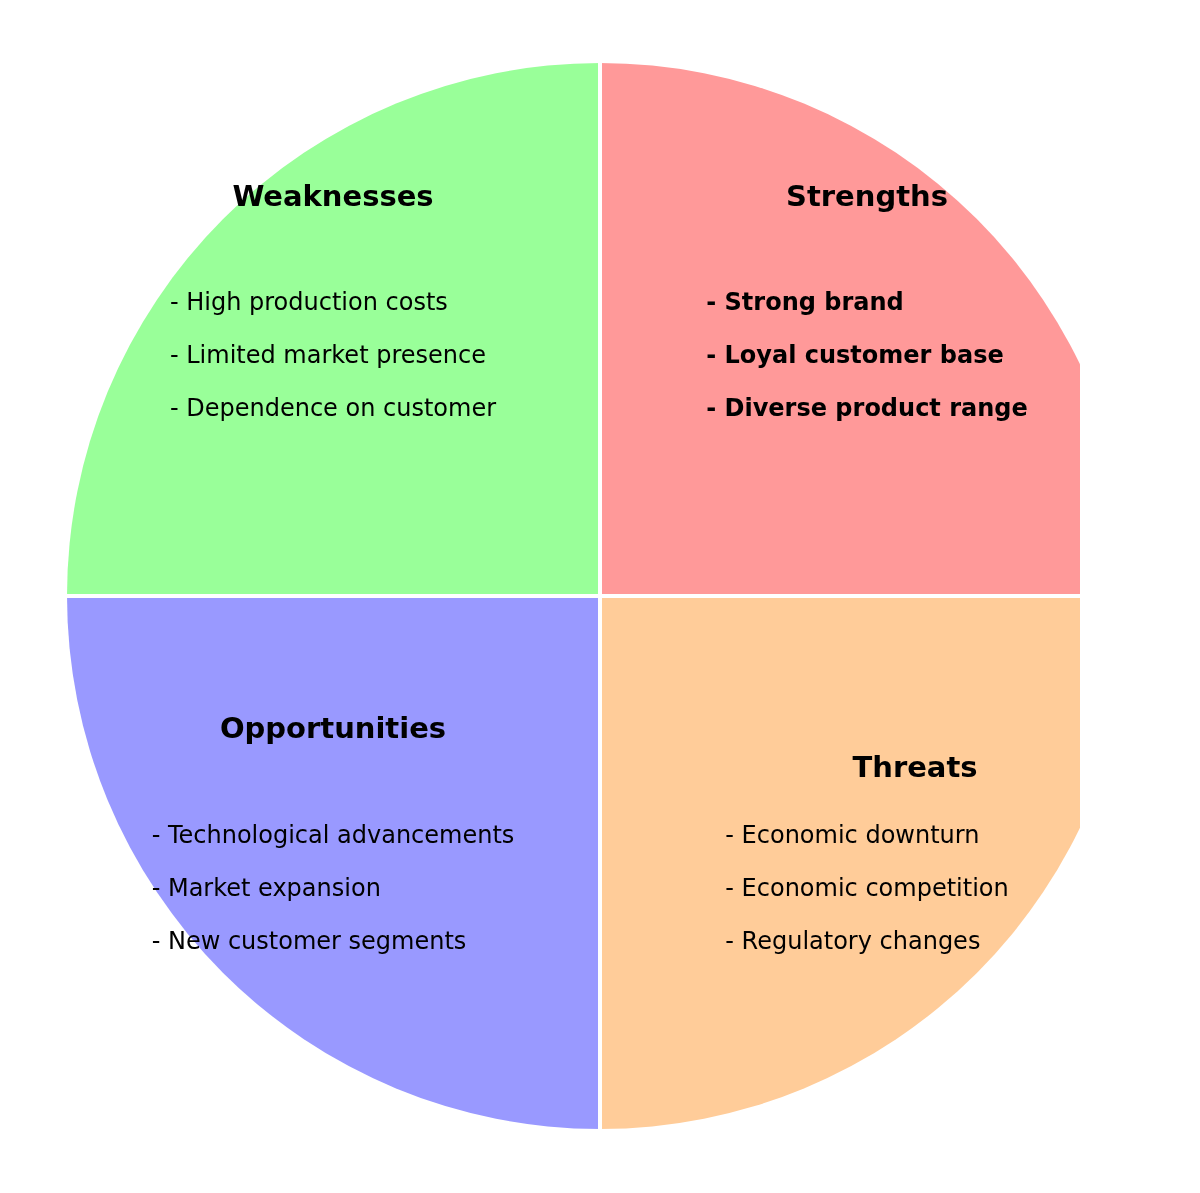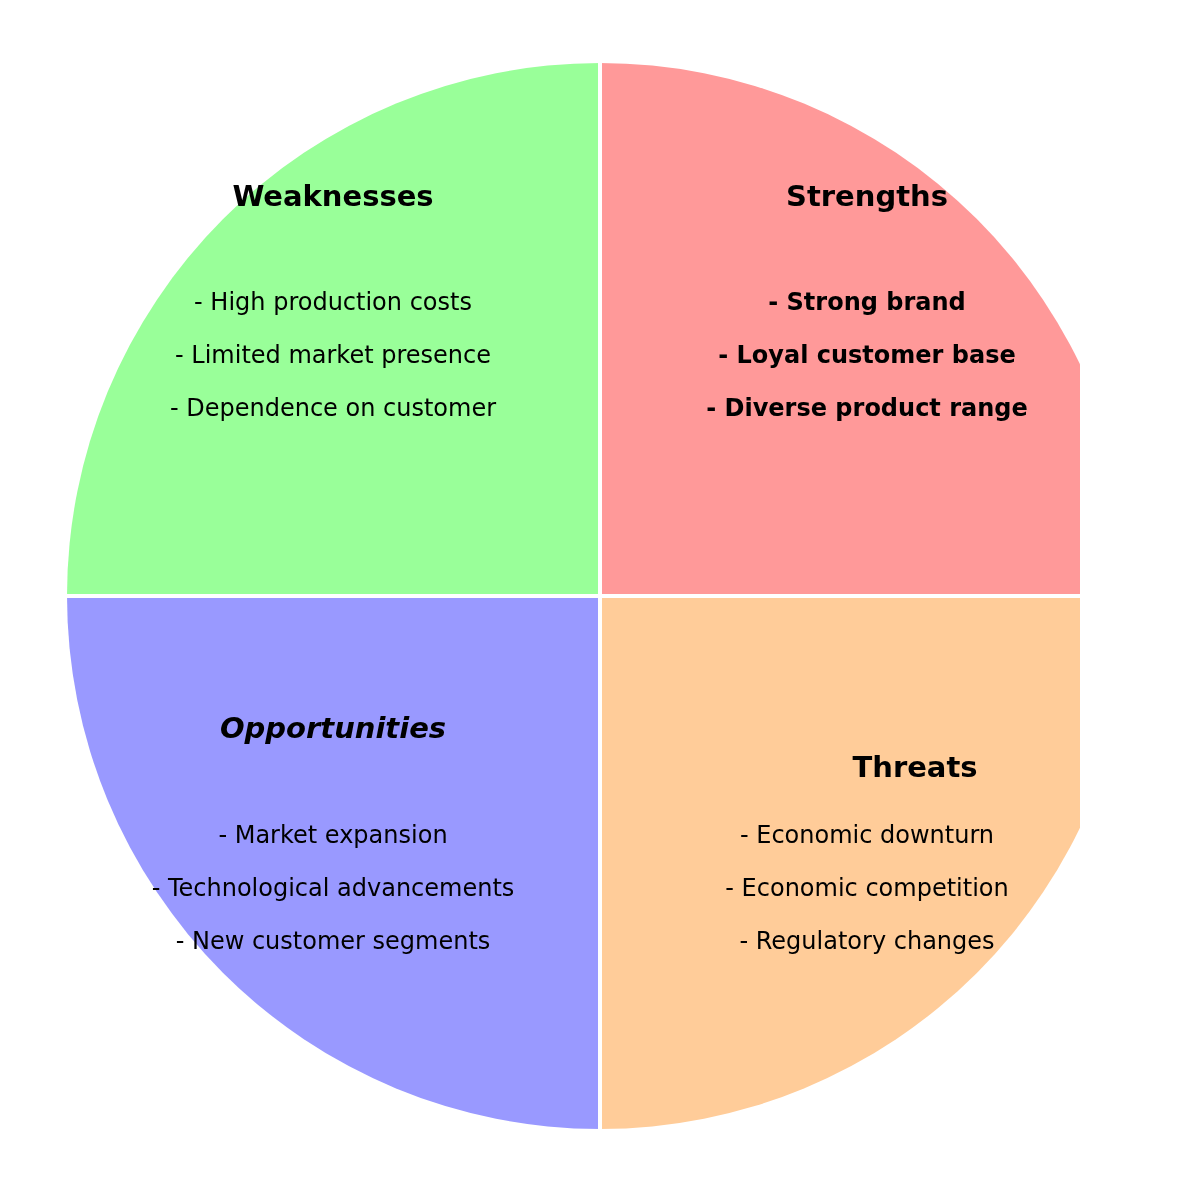--- a/index.html
+++ b/index.html
@@ -42,28 +42,28 @@
     font-weight: bold;
     color: #000000;
     white-space: nowrap;
     z-index: 2;
   }
   .q-items {
     position: absolute;
     transform: translate(-50%, -50%);
     font-size: 24px;
     color: #000000;
-    text-align: center;
+    text-align: left;
     white-space: nowrap;
     line-height: 53px;
     z-index: 2;
   }
   .t-weaknesses    { left: 333px; top: 196px; }
   .t-strengths     { left: 867px; top: 196px; }
-  .t-opportunities { left: 333px; top: 728px; font-style: italic; }
+  .t-opportunities { left: 333px; top: 728px; }
   .t-threats       { left: 867px; top: 767px; margin-left: 48px; }
 
   .i-weaknesses    { left: 333px; top: 355px; }
   .i-strengths     { left: 867px; top: 355px; font-weight: bold; }
   .i-opportunities { left: 333px; top: 888px; }
   .i-threats       { left: 867px; top: 888px; }
 </style>
 </head>
 <body>
 
@@ -85,22 +85,22 @@
 
   <div class="q-title t-strengths">Strengths</div>
   <div class="q-items i-strengths">
     <div>- Strong brand</div>
     <div>- Loyal customer base</div>
     <div>- Diverse product range</div>
   </div>
 
   <div class="q-title t-opportunities">Opportunities</div>
   <div class="q-items i-opportunities">
+    <div>- Technological advancements</div>
     <div>- Market expansion</div>
-    <div>- Technological advancements</div>
     <div>- New customer segments</div>
   </div>
 
   <div class="q-title t-threats">Threats</div>
   <div class="q-items i-threats">
     <div>- Economic downturn</div>
     <div>- Economic competition</div>
     <div>- Regulatory changes</div>
   </div>
 

